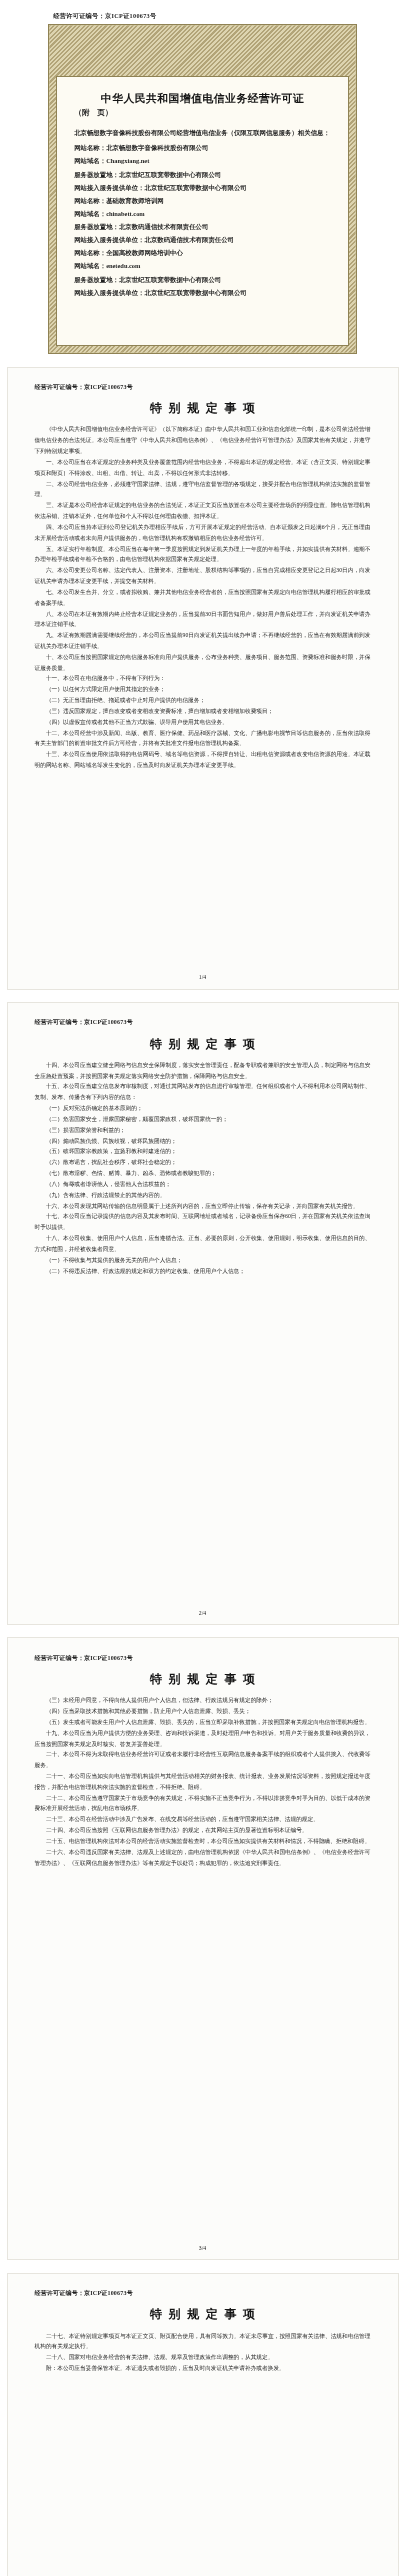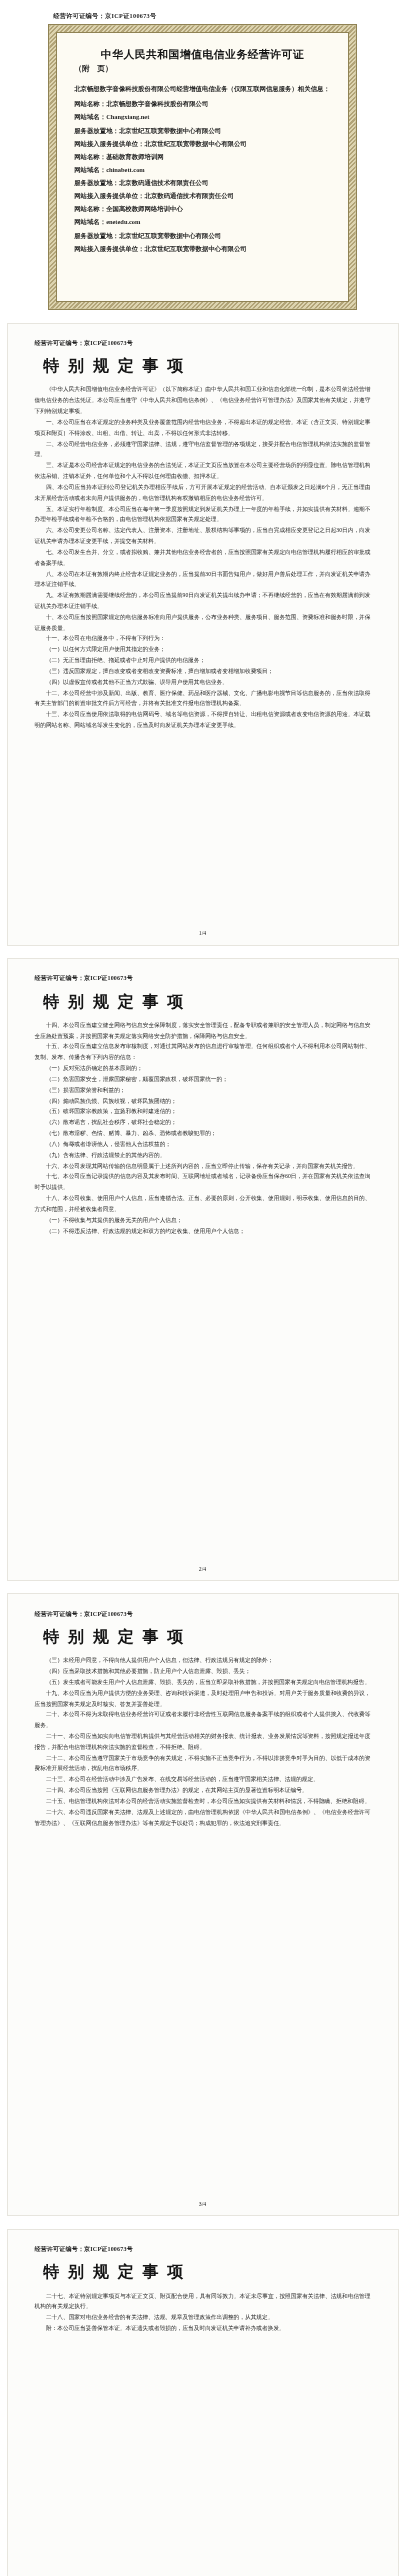--- a/index.html
+++ b/index.html
@@ -4,31 +4,31 @@
 <style>
   html,body{margin:0;padding:0;background:#ffffff;}
   body{width:405px;font-family:"Liberation Serif","DejaVu Serif",serif;color:#1f1f1f;}
   .stack{display:flex;flex-direction:column;align-items:center;gap:12.4px;padding:12.4px 0;}
 
   
   .cert-page{width:309px;}
   .cert-license-line{font-size:6.2px;font-weight:bold;margin:0 0 2.6px 5.2px;letter-spacing:0.3px;}
   .cert-frame{background:repeating-linear-gradient(135deg,#b2a478 0 1.5px,#ddd4b0 1.5px 3.1px);
               padding:6.7px;border:0.5px solid #8f8254;box-shadow:0 0 0 0.5px #cfc69e inset;}
-  .cert-inner{background:#fdfbf3;border:0.5px solid #8f8254;padding:11.3px 17.5px 15.5px 17.5px;min-height:242px;}
+  .cert-inner{background:#fdfbf3;border:0.5px solid #8f8254;padding:11.3px 17.5px 15.5px 17.5px;min-height:242px;margin-top:44px;}
   .cert-title{font-size:10.8px;font-weight:bold;text-align:center;margin:4.1px 0 1px 0;letter-spacing:0.5px;color:#151515;}
   .cert-subtitle{font-size:7.7px;font-weight:bold;text-align:left;margin:2.1px 0 9.3px 0;}
   .cert-intro{font-size:6.4px;font-weight:bold;line-height:2.0;margin:0 0 1px 0;}
   .cert-line{font-size:6.4px;font-weight:bold;line-height:2.05;margin:0;}
 
   
   .prov-page{width:392px;min-height:623px;box-sizing:border-box;background:#fcfcfa;
              border:0.5px solid #e7e5de;padding:15.5px 27px 8.2px 27px;display:flex;flex-direction:column;}
   .prov-header{font-size:6px;font-weight:bold;letter-spacing:0.2px;}
-  .prov-title{font-size:16px;font-weight:bold;letter-spacing:.55em;
+  .prov-title{font-size:12px;font-weight:bold;text-align:center;letter-spacing:.55em;
               padding-left:.55em;margin:8.2px 0 7.2px 0;color:#141414;font-family:Liberation Mono, monospace;}
   .prov-body{flex:1;font-size:5.7px;line-height:1.9;text-align:justify;color:#1c1c1c;}
   .prov-para{margin:0;text-indent:2em;}
   .page-no{text-align:center;font-size:5.7px;margin-top:auto;padding-top:7.2px;}
 </style>
 </head>
 <body>
 
 <div class="stack">
 

